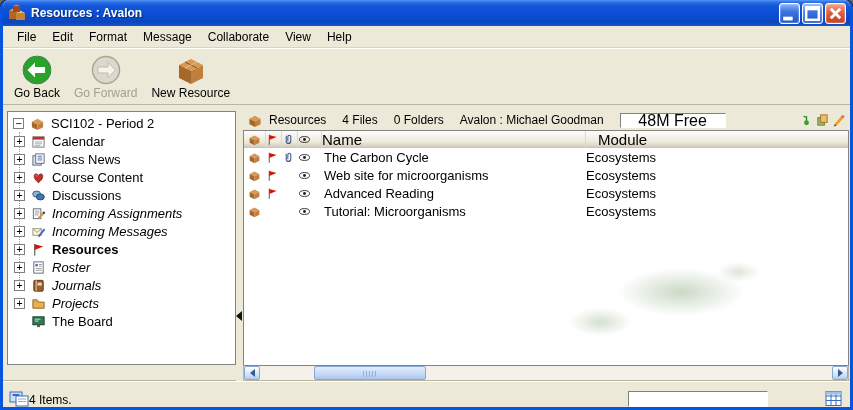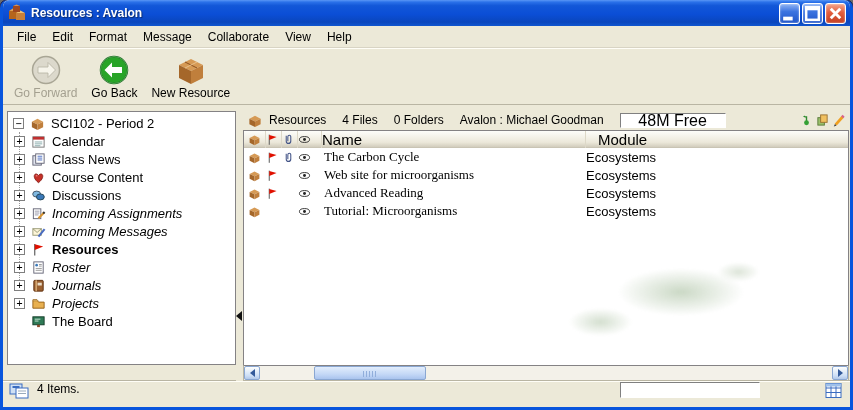--- a/index.html
+++ b/index.html
@@ -113,21 +113,21 @@
   .col-header{
     height:17px; flex:0 0 17px; font-size:15px;
     background:linear-gradient(180deg,#fdfdfa 0%,#ece8da 70%,#d2cdbd 100%);
     border-bottom:1px solid #c9c4b4;
   }
   .col-header > span{ border-right:1px solid #ddd8c8; height:100%; display:flex; align-items:center; }
   .col-header > span.no-sep{ border-right:none;margin-left:12px; }
   .lrow{ height:18px; font-size:13px; }
   .cell.ic, .col-header .ic{ display:flex; align-items:center; justify-content:flex-start; }
   .cell.ic svg, .col-header .ic svg{ width:13px; height:13px; }
-  .cell.name{ padding-left:2px;font-family:Liberation Serif, serif; }
+  .cell.name{ padding-left:2px; }
   .watermark{
     position:absolute; right:75px; bottom:18px; width:230px; height:100px; pointer-events:none;
     background:
       radial-gradient(ellipse 90px 34px at 60% 45%, rgba(160,185,150,.55), transparent 70%),
       radial-gradient(ellipse 45px 20px at 25% 75%, rgba(160,185,150,.45), transparent 70%),
       radial-gradient(ellipse 30px 14px at 85% 25%, rgba(170,190,160,.4), transparent 70%);
     filter:blur(1px);
   }
 
   
@@ -150,22 +150,22 @@
     border:1px solid #8aa7d2; border-radius:2px;
   }
   .sthumb::after{
     content:""; position:absolute; left:50%; top:4px; margin-left:-7px;
     width:14px; height:6px;
     background:repeating-linear-gradient(90deg,#91aedb 0 1px,transparent 1px 3px);
   }
 
   
   .statusbar{
-    height:26px; flex:0 0 26px; display:flex; align-items:flex-start;
-    padding:0 6px; gap:8px; background:#ECE9D8; font-size:12px;
+    height:26px; flex:0 0 26px; display:flex; align-items:flex-end;
+    padding:0 6px; background:#ECE9D8; font-size:12px;
     border-top:1px solid #fffef7; box-shadow:0 -1px 0 #b9b5a3;
   }
   .statusbar .sic{ width:20px; height:17px; display:inline-flex; }
   .status-spacer{ flex:1; }
   .status-field{
     width:140px; height:16px; background:#fff;
     border:1px solid; border-color:#808080 #fff #fff #808080; margin-right:56px;
   }
   svg{ display:block; width:100%; height:100%; }
 </style>
@@ -208,38 +208,38 @@
     <span class="menu-item">File</span>
     <span class="menu-item">Edit</span>
     <span class="menu-item">Format</span>
     <span class="menu-item">Message</span>
     <span class="menu-item">Collaborate</span>
     <span class="menu-item">View</span>
     <span class="menu-item">Help</span>
   </div>
 
   <div class="toolbar">
-    <div class="toolbtn disabled">
-      <span class="tico">
-        <svg viewBox="0 0 32 32">
-            <circle cx="16" cy="16" r="13.5" fill="#dcd9cc" stroke="#a9a695" stroke-width="1.5"></circle>
-            <polygon points="18,8.5 25.5,16 18,23.5 18,19 8,19 8,13 18,13" fill="#f6f4ea" stroke="#b5b2a2" stroke-width=".8"></polygon>
-          </svg>
-      </span>
-      <span>Go Forward</span>
-    </div>
     <div class="toolbtn">
       <span class="tico">
         <svg viewBox="0 0 32 32">
             <circle cx="16" cy="16" r="13.5" fill="#28a428" stroke="#14641c" stroke-width="1.5"></circle>
             <circle cx="16" cy="16" r="13.5" fill="none" stroke="#7fd07f" stroke-width="1" opacity=".6"></circle>
             <polygon points="14,8.5 6.5,16 14,23.5 14,19 24,19 24,13 14,13" fill="#fff"></polygon>
           </svg>
       </span>
       <span>Go Back</span>
+    </div>
+    <div class="toolbtn disabled">
+      <span class="tico">
+        <svg viewBox="0 0 32 32">
+            <circle cx="16" cy="16" r="13.5" fill="#dcd9cc" stroke="#a9a695" stroke-width="1.5"></circle>
+            <polygon points="18,8.5 25.5,16 18,23.5 18,19 8,19 8,13 18,13" fill="#f6f4ea" stroke="#b5b2a2" stroke-width=".8"></polygon>
+          </svg>
+      </span>
+      <span>Go Forward</span>
     </div>
     <div class="toolbtn">
       <span class="tico">
         <svg viewBox="0 0 32 32">
             <polygon points="4,11 16,5 28,11 16,17" fill="#d69a55"></polygon>
             <polygon points="4,11 4,24 16,30 16,17" fill="#a5672a"></polygon>
             <polygon points="28,11 28,24 16,30 16,17" fill="#c07f3c"></polygon>
             <line x1="10" y1="8" x2="22" y2="14" stroke="#8a5020" stroke-width="1"></line>
             <line x1="22" y1="8" x2="10" y2="14" stroke="#e8c08a" stroke-width="1"></line>
           </svg>

